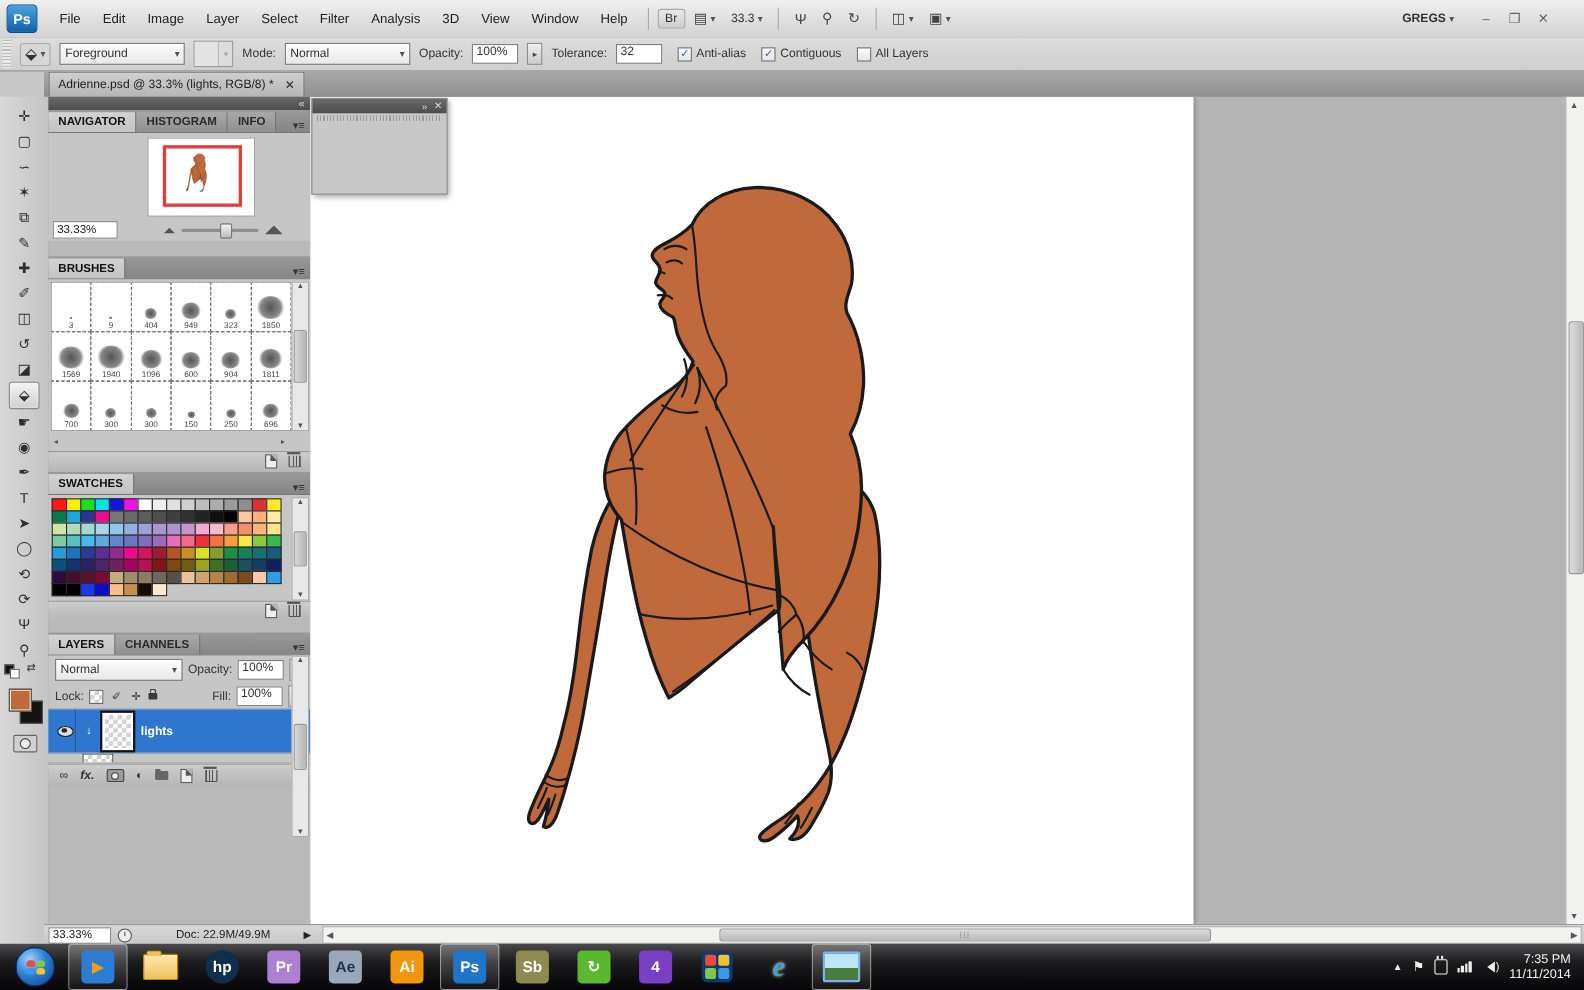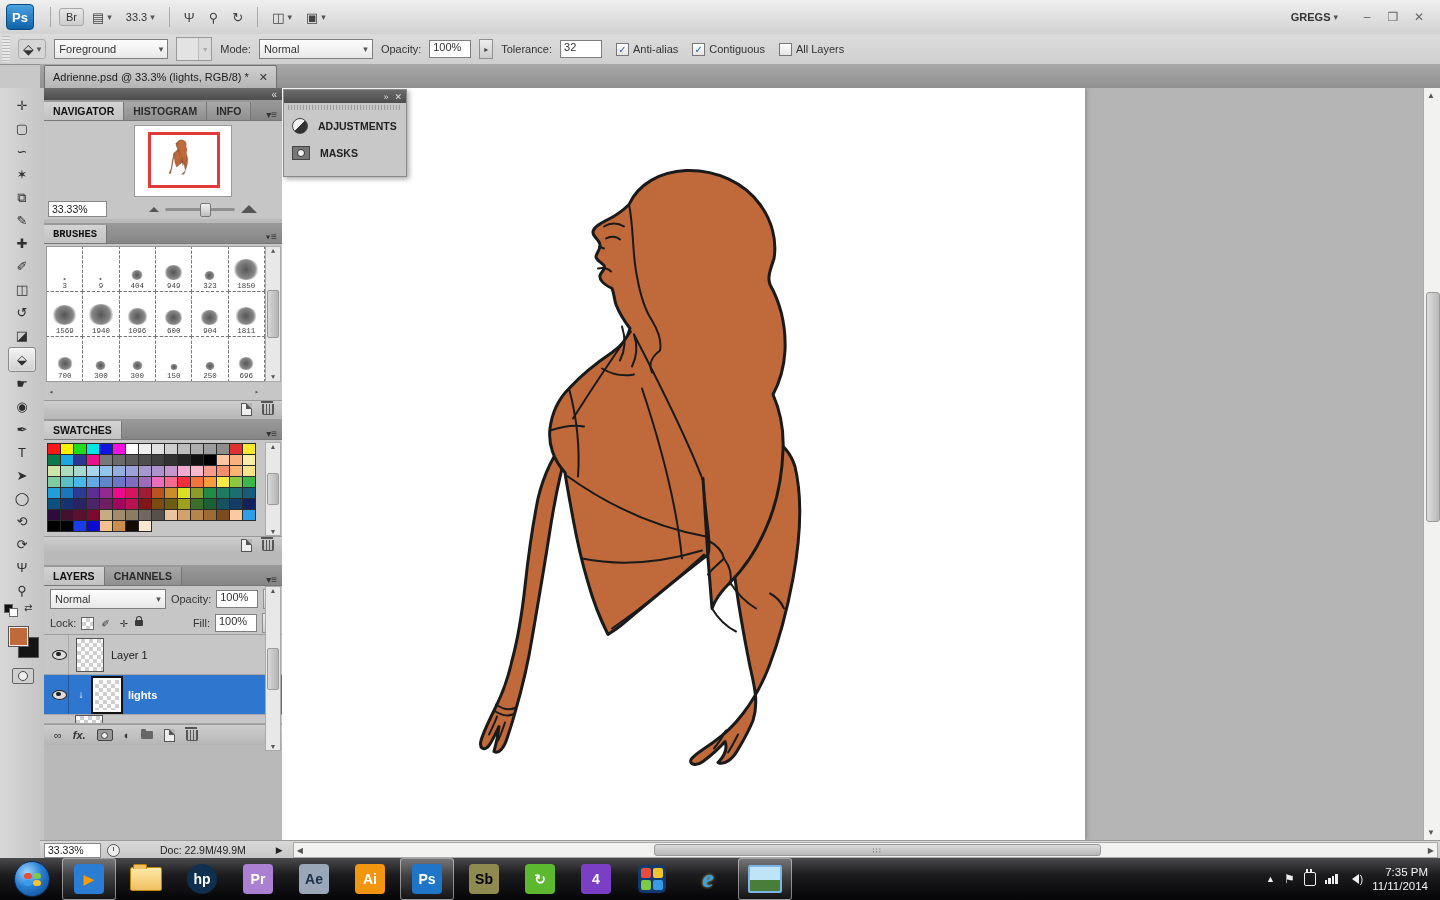--- a/index.html
+++ b/index.html
@@ -11,21 +11,21 @@
   #menubar{left:0;top:0;width:1440px;height:34px;background:linear-gradient(#efefef,#d2d2d2);
            border-bottom:1px solid #9a9a9a;display:flex;align-items:center;gap:2px;}
   #ps-logo{width:26px;height:24px;margin:0 8px 0 6px;border-radius:4px;background:linear-gradient(#4aa3e0,#1061a8);
            color:#fff;font-weight:bold;font-size:13px;display:flex;align-items:center;justify-content:center;border:1px solid #0a4a80;}
   .menu-item{padding:4px 10px;color:#222;}
   .mb-sep{width:1px;height:20px;background:#aaa;margin:0 6px;}
   .mb-btn{display:flex;align-items:center;gap:3px;padding:2px 6px;border:1px solid #a8a8a8;border-radius:3px;
           background:linear-gradient(#e8e8e8,#cdcdcd);font-size:11px;color:#333;}
   .mb-flat{display:flex;align-items:center;gap:3px;padding:2px 6px;font-size:13px;color:#444;}
   .dd{font-size:9px;color:#555;}
-  #mb-right{margin-left:auto;display:flex;align-items:center;gap:10px;padding-right:8px;}
+  #mb-right{margin-left:auto;display:flex;align-items:center;gap:10px;padding-right:24px;}
   .winbtn{width:26px;height:18px;display:flex;align-items:center;justify-content:center;color:#666;font-size:12px;}
   
   #optionsbar{left:0;top:34px;width:1440px;height:30px;background:linear-gradient(#dcdcdc,#cfcfcf);
               border-bottom:1px solid #8f8f8f;display:flex;align-items:center;gap:8px;font-size:11px;color:#333;}
   #opt-grip{width:8px;height:26px;margin-left:2px;background:repeating-linear-gradient(#bbb 0 1px,#e8e8e8 1px 3px);}
   .tool-preview{display:flex;align-items:center;gap:3px;padding:1px 4px;border:1px solid #aaa;border-radius:3px;background:#d6d6d6;}
   .fakesel{display:flex;align-items:center;justify-content:space-between;border:1px solid #7f7f7f;background:linear-gradient(#fdfdfd,#e8e8e8);
            height:18px;padding:0 4px;gap:6px;}
   .valbox{border:1px solid #7f7f7f;background:#fff;height:16px;min-width:34px;padding:0 3px;display:flex;}
   .spin{width:12px;height:18px;border:1px solid #8f8f8f;background:linear-gradient(#eee,#ccc);display:flex;align-items:center;justify-content:center;font-size:8px;color:#444;}
@@ -157,20 +157,33 @@
   .plug-ic{width:10px;height:12px;border:1.5px solid #eee;border-radius:2px;position:relative;}
   .plug-ic::before{content:"";position:absolute;left:1px;top:-4px;width:2px;height:3px;background:#eee;box-shadow:4px 0 #eee;}
 </style>
 </head>
 <body>
 
 <div id="app">
 
   <div class="abs" id="menubar">
     <div id="ps-logo">Ps</div>
+    <div id="menu-items" style="display:flex;">
+        <div class="menu-item">File</div>
+        <div class="menu-item">Edit</div>
+        <div class="menu-item">Image</div>
+        <div class="menu-item">Layer</div>
+        <div class="menu-item">Select</div>
+        <div class="menu-item">Filter</div>
+        <div class="menu-item">Analysis</div>
+        <div class="menu-item">3D</div>
+        <div class="menu-item">View</div>
+        <div class="menu-item">Window</div>
+        <div class="menu-item">Help</div>
+      </div>
     <div class="mb-sep"></div>
     <div class="mb-btn">
         <span>Br</span>
       </div>
     <div class="mb-flat">
         <span>▤</span>
         <span class="dd">▾</span>
       </div>
     <div class="mb-flat" style="font-size:11px;color:#333;">
         <span>33.3</span>
@@ -326,21 +339,21 @@
             </div>
           <span class="mtn small" style="margin-left:36px;"></span>
           <div id="nav-slider">
               <div id="nav-knob"></div>
             </div>
           <span class="mtn big"></span>
         </div>
       </div>
     </div>
 
-    <div style="margin-top:4px;font-family:Liberation Mono, monospace;">
+    <div style="margin-top:14px;">
       <div class="ptabs">
           <div class="ptab active">BRUSHES</div>
           <span class="pmenu">▾≡</span>
         </div>
       <div class="pbody" style="height:156px;">
         <div id="brush-view">
           <div id="brush-grid">
               <div class="bcell">
                 <span class="blob" style="width: 3px; height: 2.4px;"></span>
                 <span class="bnum">3</span>
@@ -596,27 +609,20 @@
           <span class="lockicon">✐</span>
           <span class="lockicon">✛</span>
           <span class="padlock" style="margin:0;"></span>
           <span style="margin-left:auto;">Fill:</span>
           <div class="valbox">
               <span>100%</span>
             </div>
           <div class="spin">▸</div>
         </div>
         <div id="layer-list">
-            <div class="lrow">
-              <div class="eyebox">
-                <span class="eye"></span>
-              </div>
-              <div class="lthumb checker"></div>
-              <span>Layer 1</span>
-            </div>
             <div class="lrow sel">
               <div class="eyebox">
                 <span class="eye"></span>
               </div>
               <span class="cliparrow">↓</span>
               <div class="lthumb checker clipped"></div>
               <span>lights</span>
             </div>
           </div>
         <div style="height:8px;background:#c6c6c6;border-bottom:1px solid #a7a7a7;display:flex;align-items:flex-end;padding-left:31px;">
@@ -688,30 +694,20 @@
         <use href="#figsym"></use>
       </svg>
     </div>
 
     <div class="abs" id="adjpanel">
       <div class="hdr">
           <span>»</span>
           <span>✕</span>
         </div>
       <div class="dots"></div>
-      <div id="adj-items">
-          <div class="adj-item">
-            <span class="adj-ic1"></span>
-            <span>ADJUSTMENTS</span>
-          </div>
-          <div class="adj-item">
-            <span class="adj-ic2"></span>
-            <span>MASKS</span>
-          </div>
-        </div>
     </div>
   </div>
 
   <div class="abs" id="vscrollbar">
     <span class="varrow" style="top:3px;">▲</span>
     <div id="vthumb-doc"></div>
     <span class="varrow" style="bottom:3px;">▼</span>
   </div>
 
   <div class="abs" id="statusrow">
@@ -753,21 +749,21 @@
         <div class="tbitem">
           <span class="appicon" style="background: rgb(154, 167, 184); color: rgb(32, 49, 74);">Ae</span>
         </div>
         <div class="tbitem">
           <span class="appicon" style="background: rgb(241, 150, 14); color: rgb(255, 255, 255);">Ai</span>
         </div>
         <div class="tbitem boxed">
           <span class="appicon" style="background: rgb(31, 118, 200); color: rgb(255, 255, 255);">Ps</span>
         </div>
         <div class="tbitem">
-          <span class="appicon" style="background: rgb(143, 138, 79); color: #000000;">Sb</span>
+          <span class="appicon" style="background: rgb(143, 138, 79); color: #ffffff;">Sb</span>
         </div>
         <div class="tbitem">
           <span class="appicon" style="background: rgb(92, 184, 46); color: rgb(255, 255, 255);">↻</span>
         </div>
         <div class="tbitem">
           <span class="appicon" style="background: rgb(122, 63, 196); color: rgb(255, 255, 255);">4</span>
         </div>
         <div class="tbitem">
           <span class="cube-ic">
             <span style="background: rgb(232, 76, 61); border-radius: 2px;"></span>

